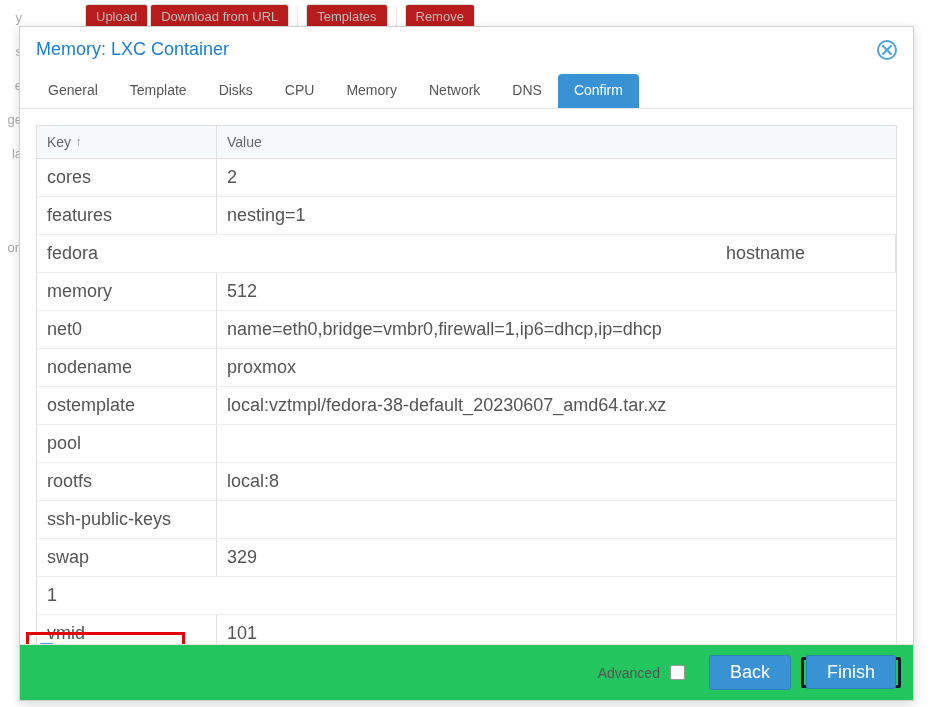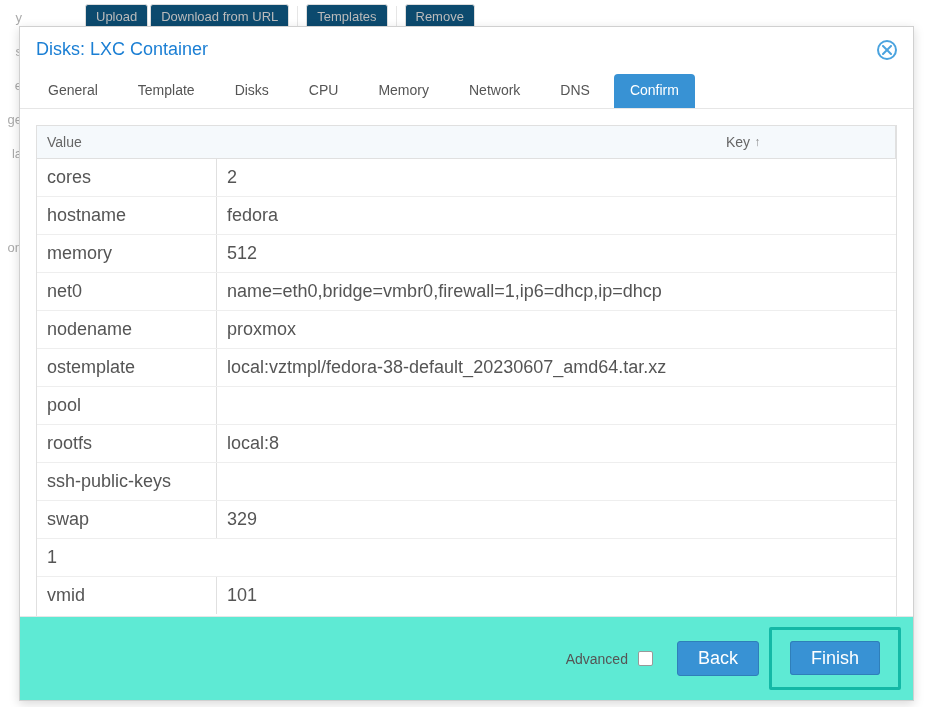--- a/index.html
+++ b/index.html
@@ -21,21 +21,21 @@
     display: flex;
     align-items: center;
     gap: 2px;
     padding-top: 4px;
   }
   .bg-toolbar .tb-btn {
     border: 1px solid #ddd;
     border-radius: 3px;
     padding: 4px 10px;
     color: #bbb;
-    background: #0c4a6e;
+    background: #b91c1c;
     font-size: 13px;
   }
   .bg-toolbar .sep {
     width: 1px; height: 20px;
     background: #e6e6e6;
     margin: 0 6px;
   }
   .bg-sidebar {
     position: absolute;
     left: 0; top: 0;
@@ -82,21 +82,21 @@
     color: #4aa3df;
     cursor: pointer;
     font-size: 12px;
     line-height: 1;
   }
   .close-btn svg { display: block; }
 
   
   .tab-strip {
     display: flex;
-    gap: 8px;
+    gap: 0;
     padding: 10px 12px 0 12px;
     border-bottom: 1px solid #e6e6e6;
   }
   .tab {
     padding: 8px 16px 10px 16px;
     font-size: 14px;
     color: #555;
     cursor: pointer;
     border-radius: 4px 4px 0 0;
   }
@@ -173,21 +173,21 @@
     font-size: 11px;
     line-height: 1;
   }
   .start-label { color: #666; font-size: 14px; }
 
   
   .modal-footer {
     position: absolute;
     bottom: 0; left: 0; right: 0;
     border-top: 1px solid #e6e6e6;
-    background: #5eead4;
+    background: #22c55e;
     padding: 10px 12px;
     display: flex;
     align-items: center;
     justify-content: flex-end;
     gap: 10px;
   }
   .adv-label { color: #555; font-size: 14px; }
   .adv-check {
     width: 15px; height: 15px;
     border: 1px solid #999;
@@ -205,22 +205,22 @@
     background: #3892d4;
     color: #fff;
     border: 1px solid #2f7fb9;
   }
   .btn-finish {
     background: #3892d4;
     color: #fff;
     border: 1px solid #2f7fb9;
   }
   .finish-wrap {
-    border: 3px solid #14b8a6;
-    padding: 18px;
+    border: 3px solid #0f172a;
+    padding: 2px;
     border-radius: 2px;
   }
 </style>
 </head>
 <body>
 
 <div class="bg-sidebar">
   <div>y</div>
   <div>s</div>
   <div>e</div>
@@ -234,21 +234,21 @@
   <span class="tb-btn">Download from URL</span>
   <span class="sep"></span>
   <span class="tb-btn">Templates</span>
   <span class="sep"></span>
   <span class="tb-btn">Remove</span>
 </div>
 
 <div class="modal">
 
   <div class="modal-header">
-    <span class="modal-title">Disks: LXC Container</span>
+    <span class="modal-title">Memory: LXC Container</span>
     <span class="close-btn">
       <svg width="10" height="10" viewBox="0 0 10 10">
         <line x1="1" y1="1" x2="9" y2="9" stroke="#4aa3df" stroke-width="2" stroke-linecap="round"></line>
         <line x1="9" y1="1" x2="1" y2="9" stroke="#4aa3df" stroke-width="2" stroke-linecap="round"></line>
       </svg>
     </span>
   </div>
 
   <div class="tab-strip">
     <span class="tab">General</span>
@@ -257,36 +257,40 @@
     <span class="tab">CPU</span>
     <span class="tab">Memory</span>
     <span class="tab">Network</span>
     <span class="tab">DNS</span>
     <span class="tab active">Confirm</span>
   </div>
 
   <div class="modal-body">
     <div class="grid">
       <div class="grid-header">
-        <div class="hcell col-val">
-          <span>Value</span>
-        </div>
         <div class="hcell col-key">
           <span>Key</span>
           <span class="sort-arrow">↑</span>
         </div>
+        <div class="hcell col-val">
+          <span>Value</span>
+        </div>
       </div>
       <div id="grid-rows">
           <div class="grid-row">
             <div class="cell col-key">cores</div>
             <div class="cell col-val">2</div>
           </div>
           <div class="grid-row">
+            <div class="cell col-key">features</div>
+            <div class="cell col-val">nesting=1</div>
+          </div>
+          <div class="grid-row">
+            <div class="cell col-val">fedora</div>
             <div class="cell col-key">hostname</div>
-            <div class="cell col-val">fedora</div>
           </div>
           <div class="grid-row">
             <div class="cell col-key">memory</div>
             <div class="cell col-val">512</div>
           </div>
           <div class="grid-row">
             <div class="cell col-key">net0</div>
             <div class="cell col-val">name=eth0,bridge=vmbr0,firewall=1,ip6=dhcp,ip=dhcp</div>
           </div>
           <div class="grid-row">

